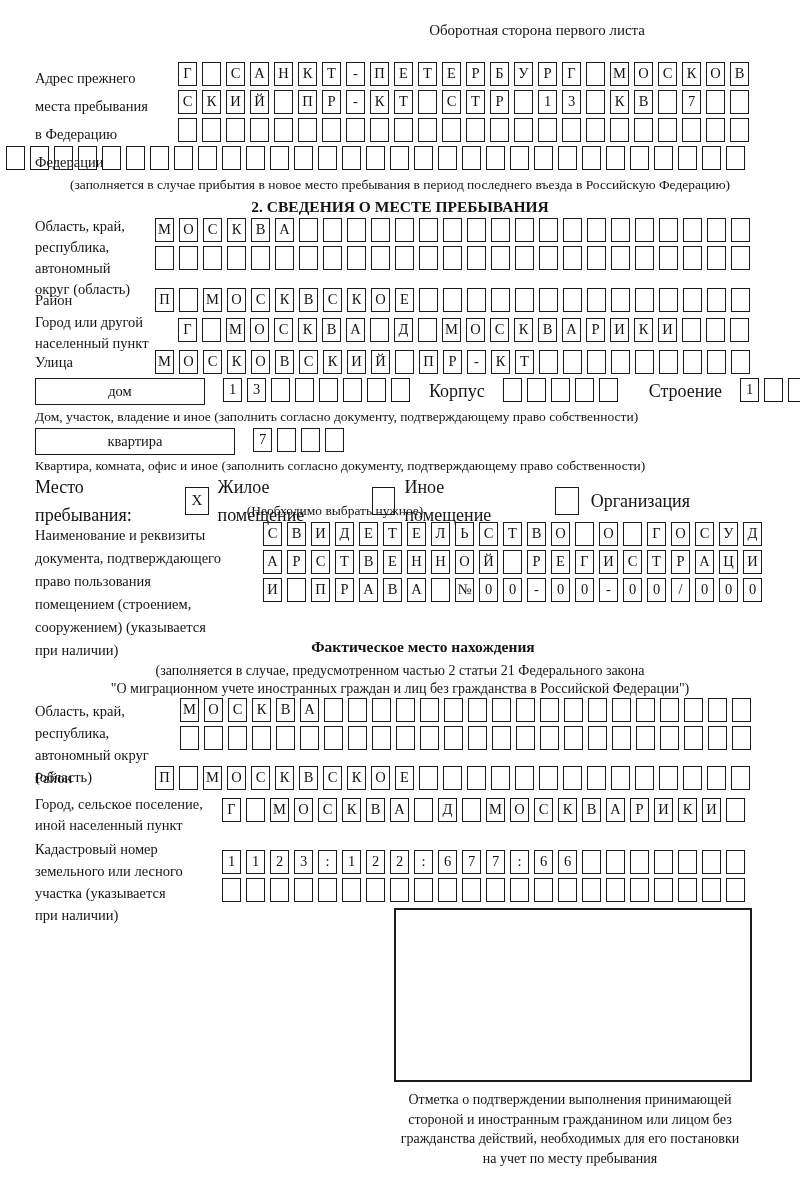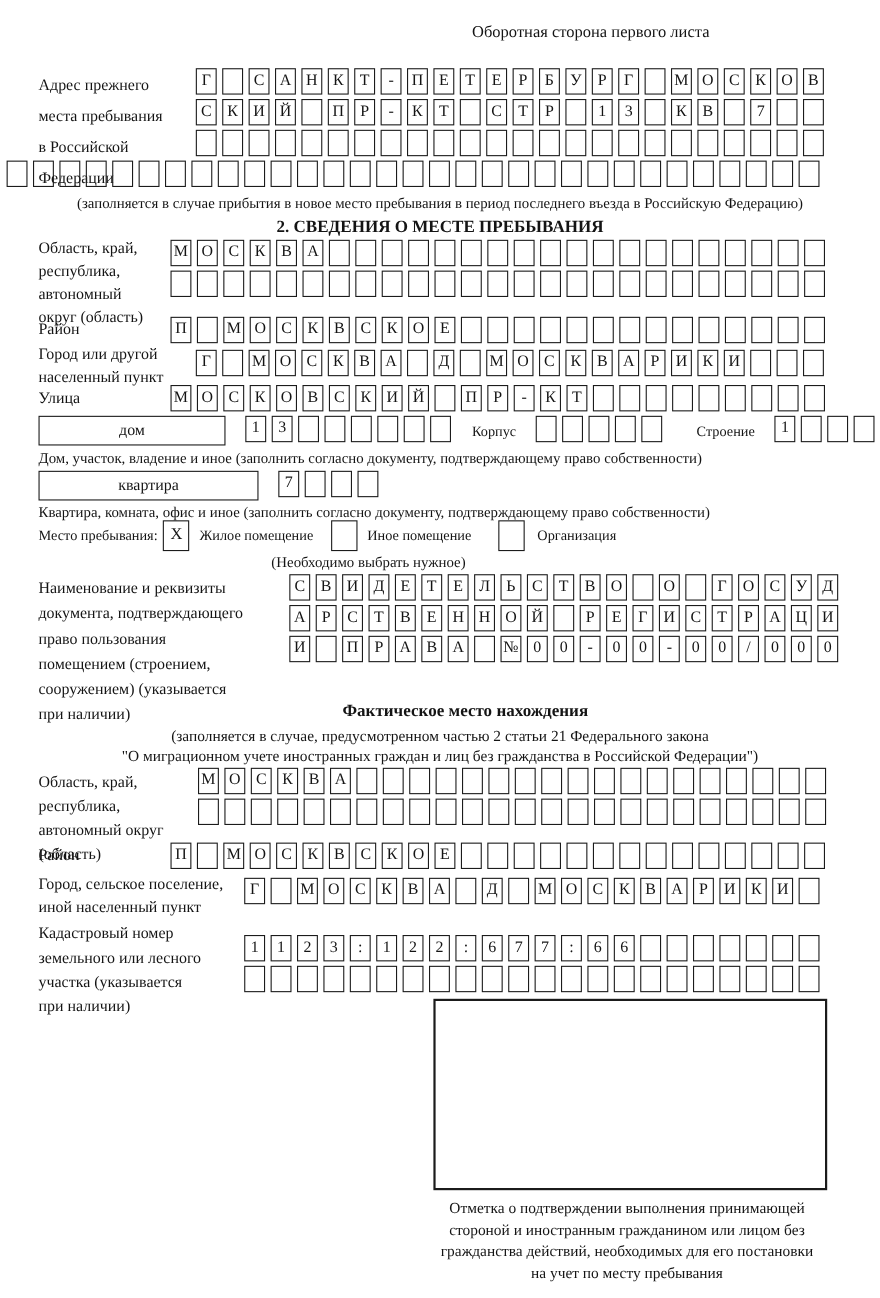--- a/index.html
+++ b/index.html
@@ -25,36 +25,36 @@
     font-family: "Liberation Serif", "DejaVu Serif", serif;
   }
   .widebox {
     display: inline-block; border: 1.8px solid #1b1b1b; height: 27px;
     line-height: 24px; text-align: center; font-size: 14.5px; vertical-align: top;
   }
   .chkbox {
     display: inline-block; width: 24px; height: 28px; border: 1.8px solid #1b1b1b;
     text-align: center; font-size: 15px; line-height: 25px; vertical-align: middle;
   }
-  .inline-lbl { font-size: 13px; line-height: 28px; }
+  .inline-lbl { font-size: 18px; line-height: 28px; }
   .flexrow { display: flex; align-items: flex-start; gap: 12px; }
   .bigbox { border: 2px solid #1b1b1b; background: #fff; }
   .stamp-caption { font-size: 14px; line-height: 19.5px; text-align: center; }
 </style>
 </head>
 <body>
 
 <div class="page">
 
   <div class="abs" style="right:45px; top:22px; font-size:15px;">Оборотная сторона первого листа</div>
 
   <div class="abs lbl" style="left:35px; top:64px; width:145px; line-height:28px;">
     <div>Адрес прежнего</div>
     <div>места пребывания</div>
-    <div>в Российской</div>
+    <div>в Федерацию</div>
     <div>Федерации</div>
   </div>
   <div class="abs" style="left:178px; top:62px;">
     <div class="cellrow"><span class="cell">Г</span><span class="cell"></span><span class="cell">С</span><span class="cell">А</span><span class="cell">Н</span><span class="cell">К</span><span class="cell">Т</span><span class="cell">-</span><span class="cell">П</span><span class="cell">Е</span><span class="cell">Т</span><span class="cell">Е</span><span class="cell">Р</span><span class="cell">Б</span><span class="cell">У</span><span class="cell">Р</span><span class="cell">Г</span><span class="cell"></span><span class="cell">М</span><span class="cell">О</span><span class="cell">С</span><span class="cell">К</span><span class="cell">О</span><span class="cell">В</span></div>
     <div class="cellrow"><span class="cell">С</span><span class="cell">К</span><span class="cell">И</span><span class="cell">Й</span><span class="cell"></span><span class="cell">П</span><span class="cell">Р</span><span class="cell">-</span><span class="cell">К</span><span class="cell">Т</span><span class="cell"></span><span class="cell">С</span><span class="cell">Т</span><span class="cell">Р</span><span class="cell"></span><span class="cell">1</span><span class="cell">3</span><span class="cell"></span><span class="cell">К</span><span class="cell">В</span><span class="cell"></span><span class="cell">7</span><span class="cell"></span><span class="cell"></span></div>
     <div class="cellrow"><span class="cell"></span><span class="cell"></span><span class="cell"></span><span class="cell"></span><span class="cell"></span><span class="cell"></span><span class="cell"></span><span class="cell"></span><span class="cell"></span><span class="cell"></span><span class="cell"></span><span class="cell"></span><span class="cell"></span><span class="cell"></span><span class="cell"></span><span class="cell"></span><span class="cell"></span><span class="cell"></span><span class="cell"></span><span class="cell"></span><span class="cell"></span><span class="cell"></span><span class="cell"></span><span class="cell"></span></div>
   </div>
   <div class="abs cellrow" style="left:6px; top:146px;"><span class="cell"></span><span class="cell"></span><span class="cell"></span><span class="cell"></span><span class="cell"></span><span class="cell"></span><span class="cell"></span><span class="cell"></span><span class="cell"></span><span class="cell"></span><span class="cell"></span><span class="cell"></span><span class="cell"></span><span class="cell"></span><span class="cell"></span><span class="cell"></span><span class="cell"></span><span class="cell"></span><span class="cell"></span><span class="cell"></span><span class="cell"></span><span class="cell"></span><span class="cell"></span><span class="cell"></span><span class="cell"></span><span class="cell"></span><span class="cell"></span><span class="cell"></span><span class="cell"></span><span class="cell"></span><span class="cell"></span></div>
   <div class="abs center caption" style="top:177px;">(заполняется в случае прибытия в новое место пребывания в период последнего въезда в Российскую Федерацию)</div>
 

